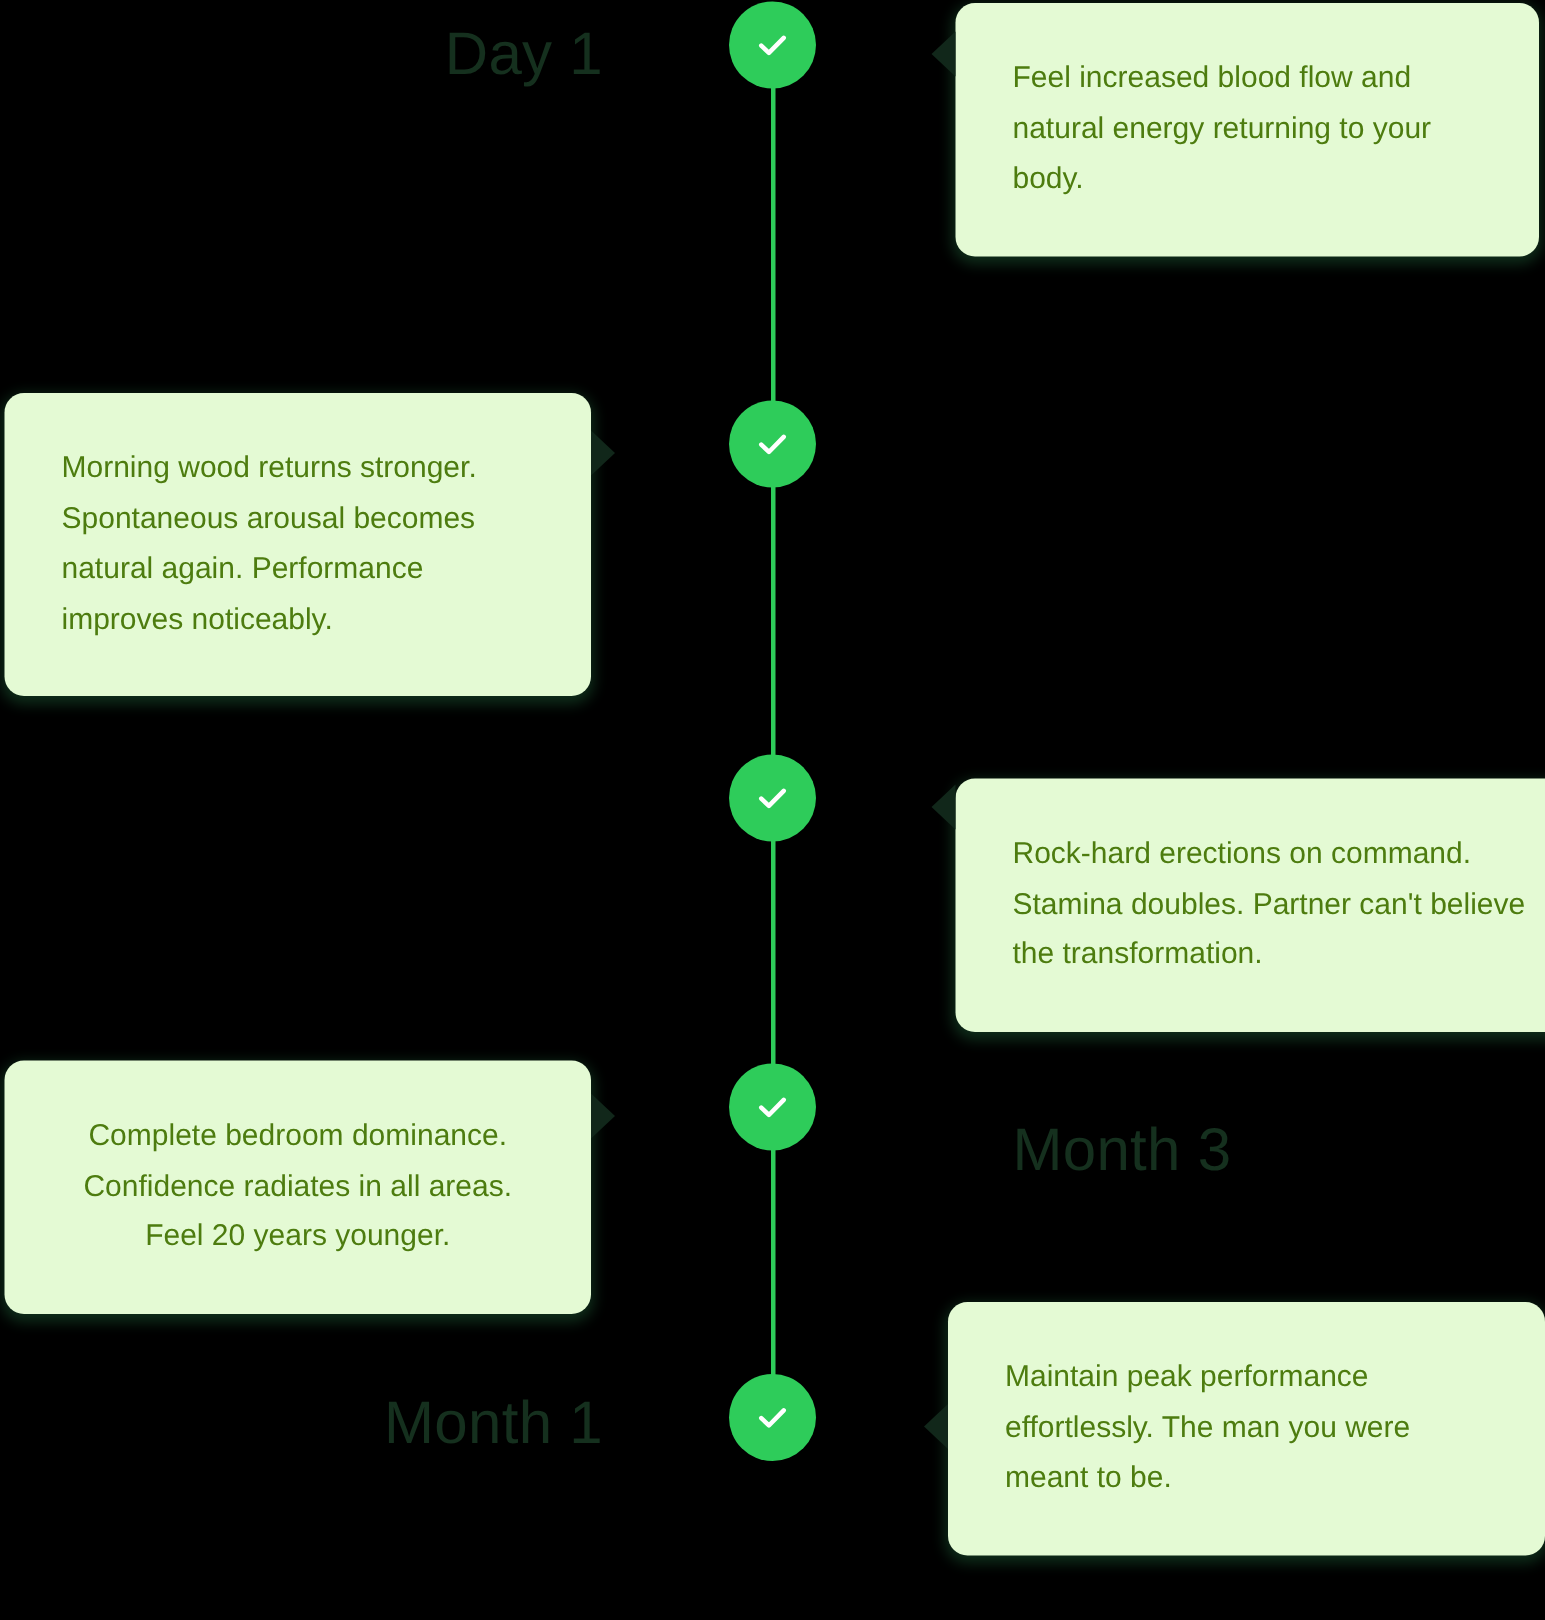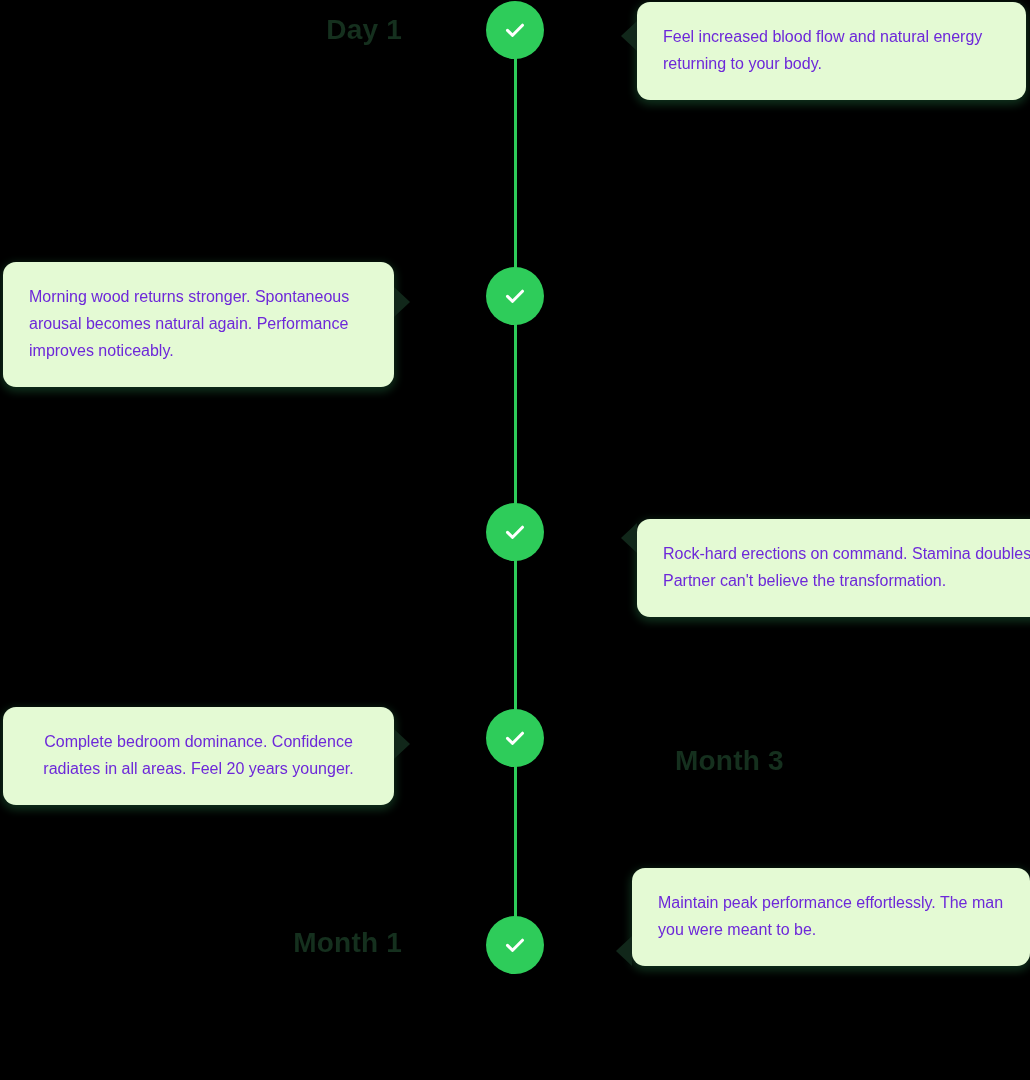--- a/index.html
+++ b/index.html
@@ -25,44 +25,44 @@
     width:58px;height:58px;
     border-radius:50%;
     background:#2ecc5a;
     display:flex;align-items:center;justify-content:center;
   }
   .node svg{display:block;}
 
   
   .stage-label{
     position:absolute;
-    font-size:28px;
-    font-weight:700;
+    font-size:40px;
+    font-weight:400;
     color:#15301e;
     letter-spacing:0.2px;
     white-space:nowrap;
     line-height:1;
   }
   .stage-label.right{text-align:left;}
   .stage-label.left{text-align:right;}
 
   
   .card{
     position:absolute;
     background:#e4fad4;
     border-radius:13px;
     box-shadow:0 3px 9px 2px rgba(16,48,28,0.95);
     box-sizing:border-box;
     padding:22px 26px;
   }
   .card p{
-    margin:0;
-    font-size:16px;
+    margin:12px;
+    font-size:20px;
     line-height:1.68;
-    color:#6d28d9;
+    color:#4d7c0f;
   }
 
   
   .tail{
     position:absolute;
     width:0;height:0;
     border-top:15px solid transparent;
     border-bottom:15px solid transparent;
   }
   .tail.point-left{

